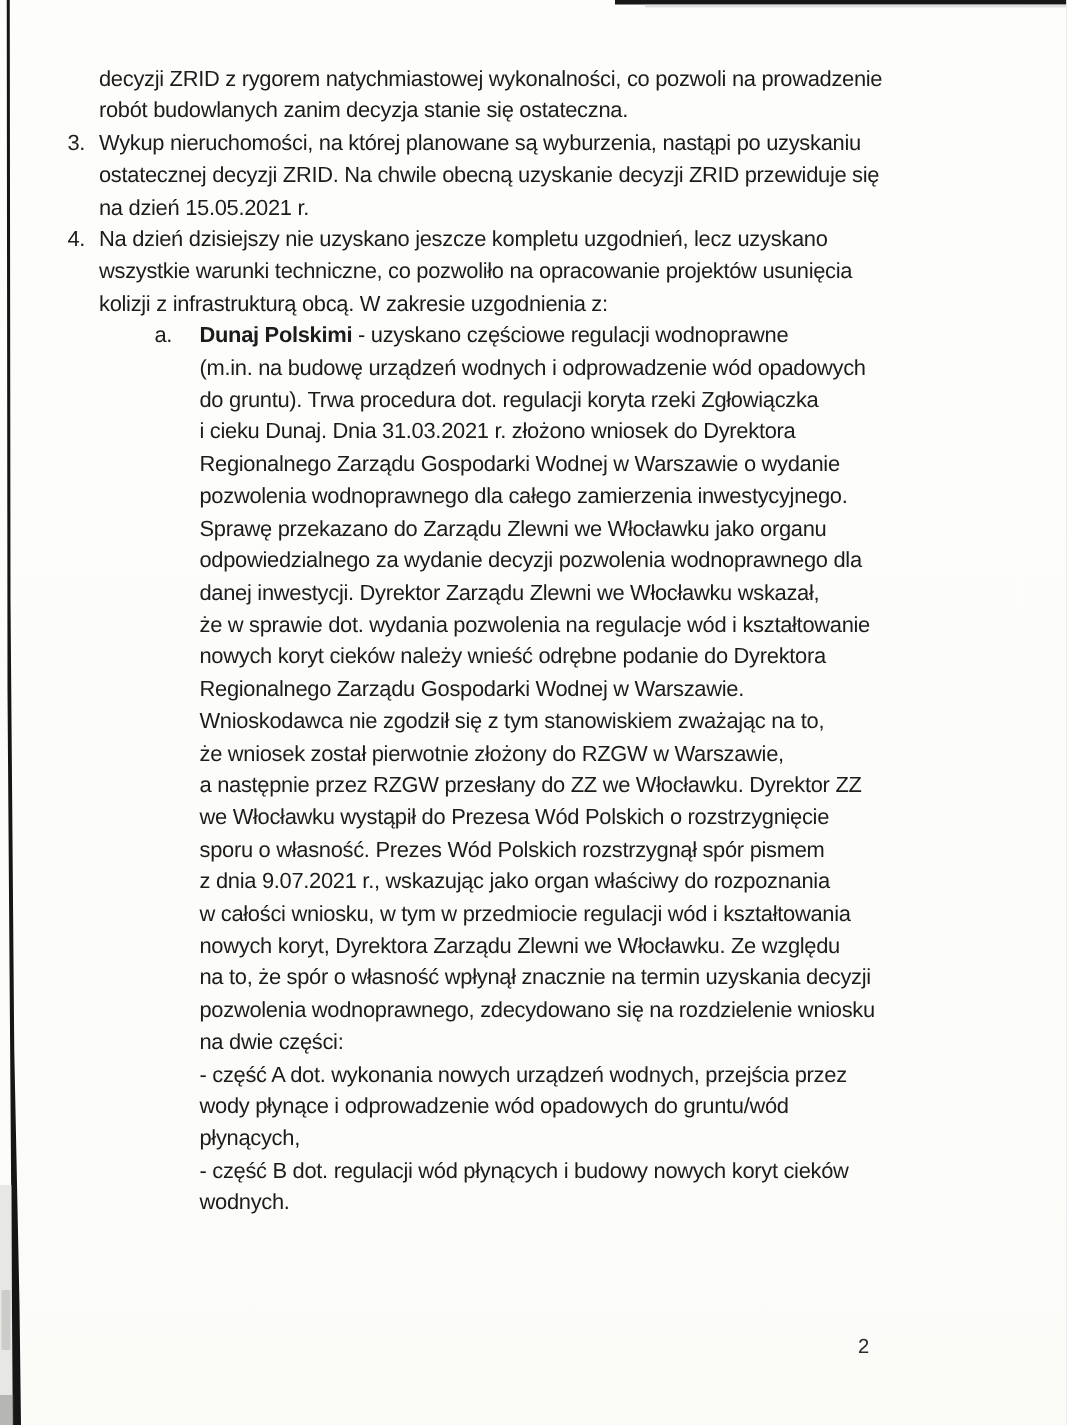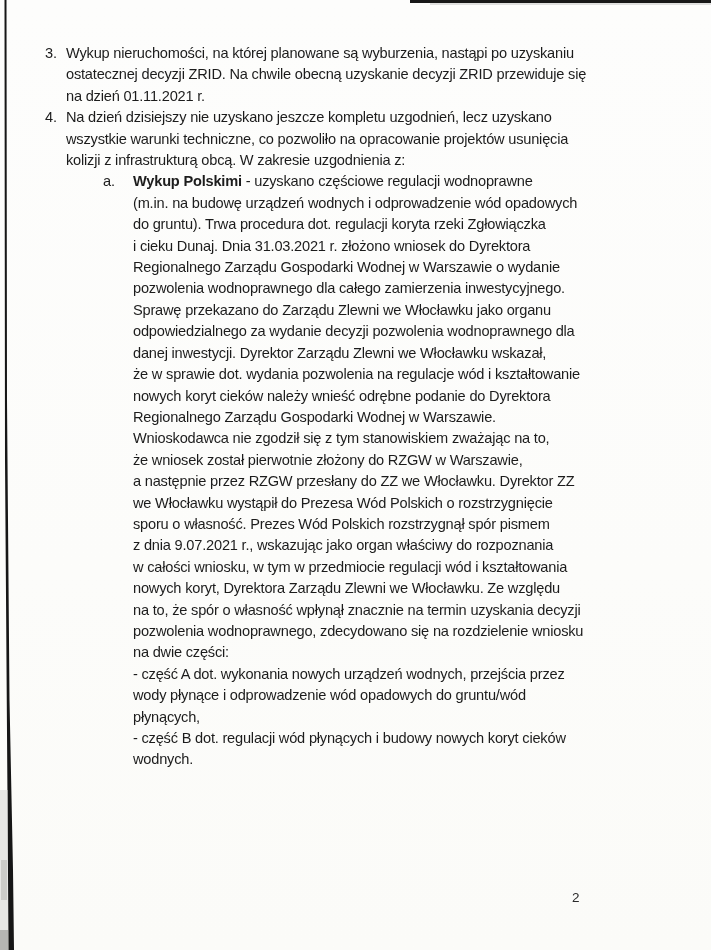--- a/index.html
+++ b/index.html
@@ -51,38 +51,40 @@
 
   <svg class="left-edge-svg" width="24" height="950" viewBox="0 0 24 950">
     <polygon points="4.5,0 6.5,0 7,400 9.5,700 13,870 14,950 8.5,950 7.5,800 5,460" fill="#161616"></polygon>
     <rect x="0" y="790" width="8" height="160" fill="#cfcfcb" opacity="0.45"></rect>
     <rect x="1" y="860" width="6" height="40" fill="#9a9a95" opacity="0.35"></rect>
     <rect x="0" y="930" width="9" height="20" fill="#6f6f6a" opacity="0.4"></rect>
   </svg>
 
   <div class="content">
 
+    <div class="pre hang">decyzji ZRID z rygorem natychmiastowej wykonalności, co pozwoli na prowadzenie
+robót budowlanych zanim decyzja stanie się ostateczna.</div>
 
     <div class="list-item">
       <div class="marker">3.</div>
       <div class="item-text pre">Wykup nieruchomości, na której planowane są wyburzenia, nastąpi po uzyskaniu
 ostatecznej decyzji ZRID. Na chwile obecną uzyskanie decyzji ZRID przewiduje się
-na dzień 01.11.2021 r.</div>
+na dzień 15.05.2021 r.</div>
     </div>
 
     <div class="list-item">
       <div class="marker">4.</div>
       <div class="item-text pre">Na dzień dzisiejszy nie uzyskano jeszcze kompletu uzgodnień, lecz uzyskano
 wszystkie warunki techniczne, co pozwoliło na opracowanie projektów usunięcia
 kolizji z infrastrukturą obcą. W zakresie uzgodnienia z:</div>
     </div>
 
     <div class="sub-item">
       <div class="sub-marker">a.</div>
-      <div class="item-text"><span class="bold">Wykup Polskimi</span><span> - uzyskano częściowe regulacji wodnoprawne</span><div class="pre">(m.in. na budowę urządzeń wodnych i odprowadzenie wód opadowych
+      <div class="item-text"><span class="bold">Dunaj Polskimi</span><span> - uzyskano częściowe regulacji wodnoprawne</span><div class="pre">(m.in. na budowę urządzeń wodnych i odprowadzenie wód opadowych
 do gruntu). Trwa procedura dot. regulacji koryta rzeki Zgłowiączka
 i cieku Dunaj. Dnia 31.03.2021 r. złożono wniosek do Dyrektora
 Regionalnego Zarządu Gospodarki Wodnej w Warszawie o wydanie
 pozwolenia wodnoprawnego dla całego zamierzenia inwestycyjnego.
 Sprawę przekazano do Zarządu Zlewni we Włocławku jako organu
 odpowiedzialnego za wydanie decyzji pozwolenia wodnoprawnego dla
 danej inwestycji. Dyrektor Zarządu Zlewni we Włocławku wskazał,
 że w sprawie dot. wydania pozwolenia na regulacje wód i kształtowanie
 nowych koryt cieków należy wnieść odrębne podanie do Dyrektora
 Regionalnego Zarządu Gospodarki Wodnej w Warszawie.

